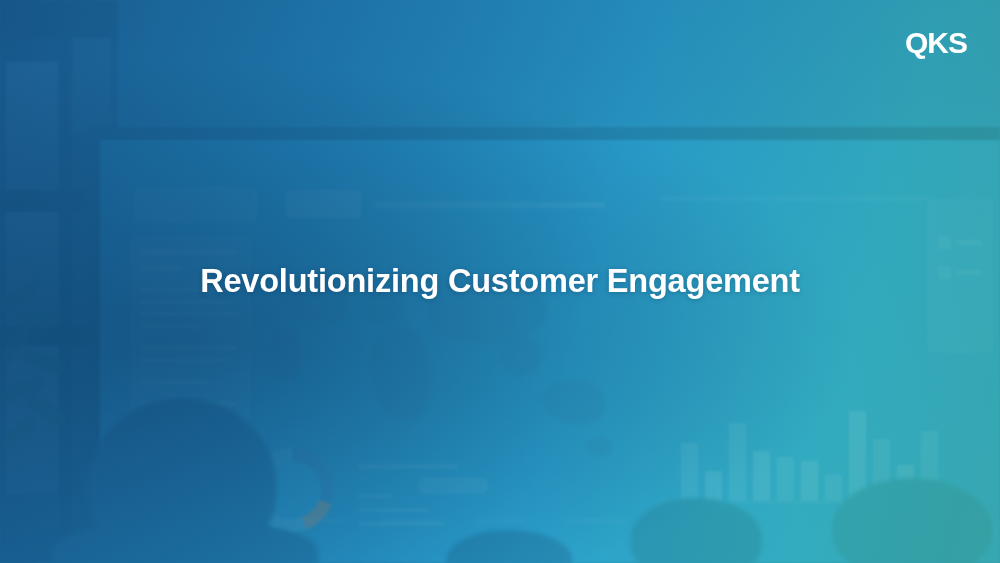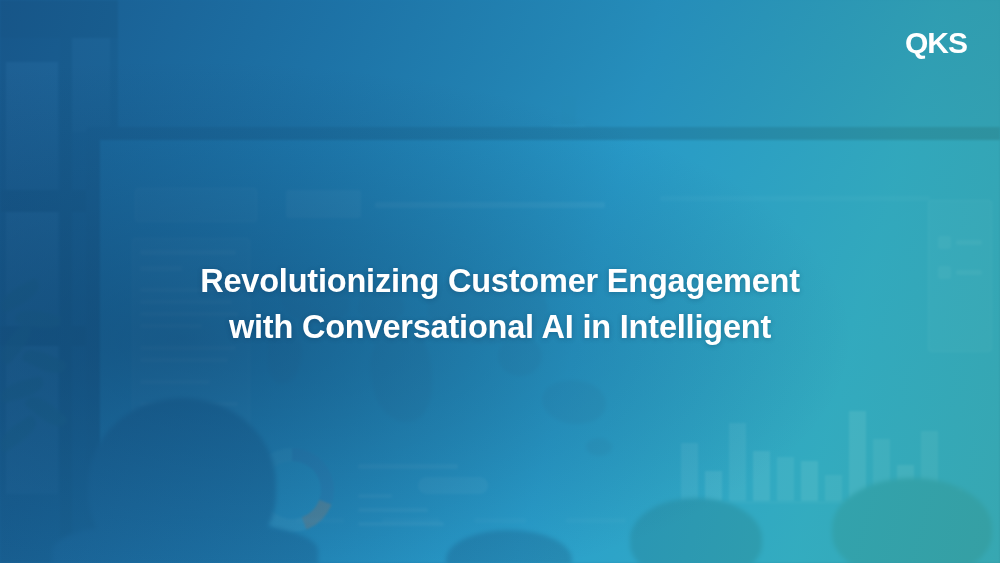--- a/index.html
+++ b/index.html
@@ -346,17 +346,16 @@
   <div class="wash-2"></div>
 
   <div class="content">
 
     <div class="logo">
       <span class="logo-qks">QKS</span>
     </div>
 
     <h1 class="headline">
       <span class="ln">Revolutionizing Customer Engagement</span>
-      <span class="ln">with Conversational AI in Intelligent</span>
     </h1>
 
   </div>
 </div>
 
 </body></html>

